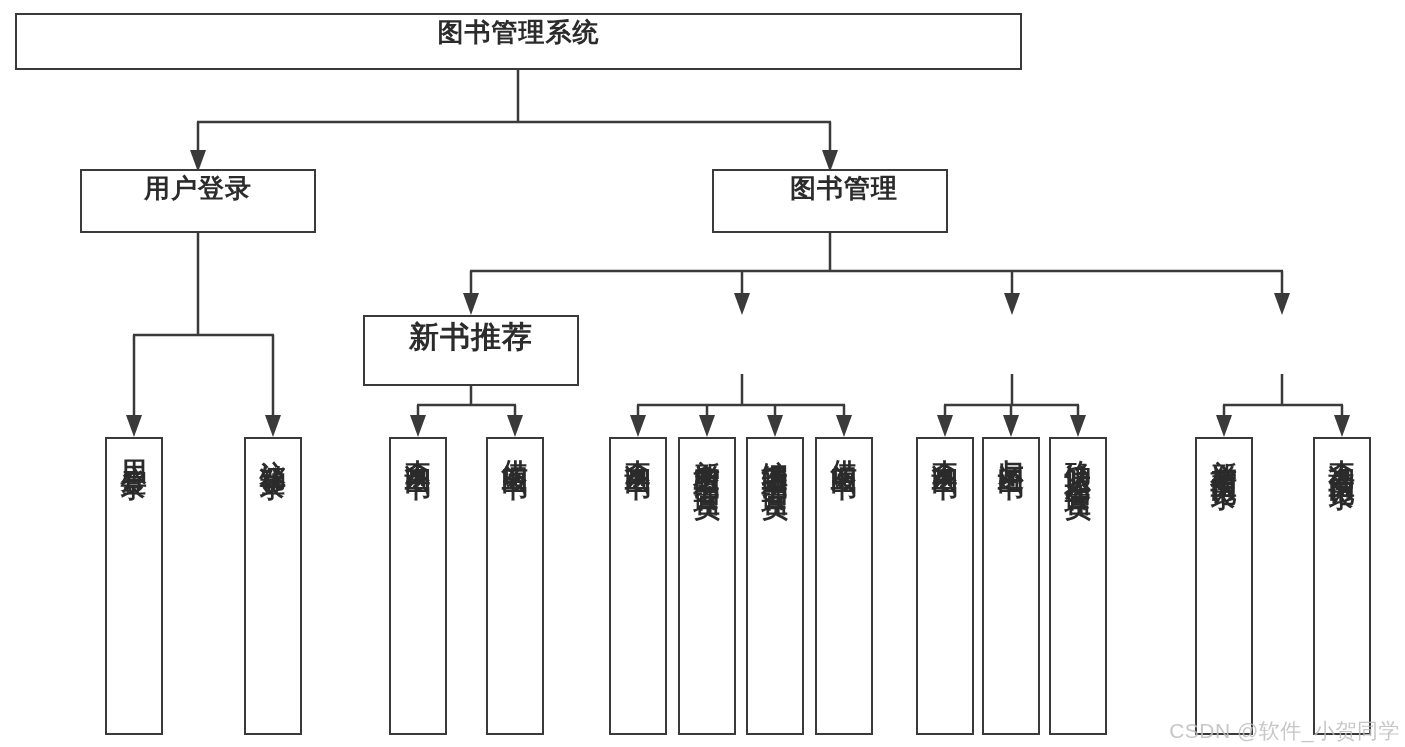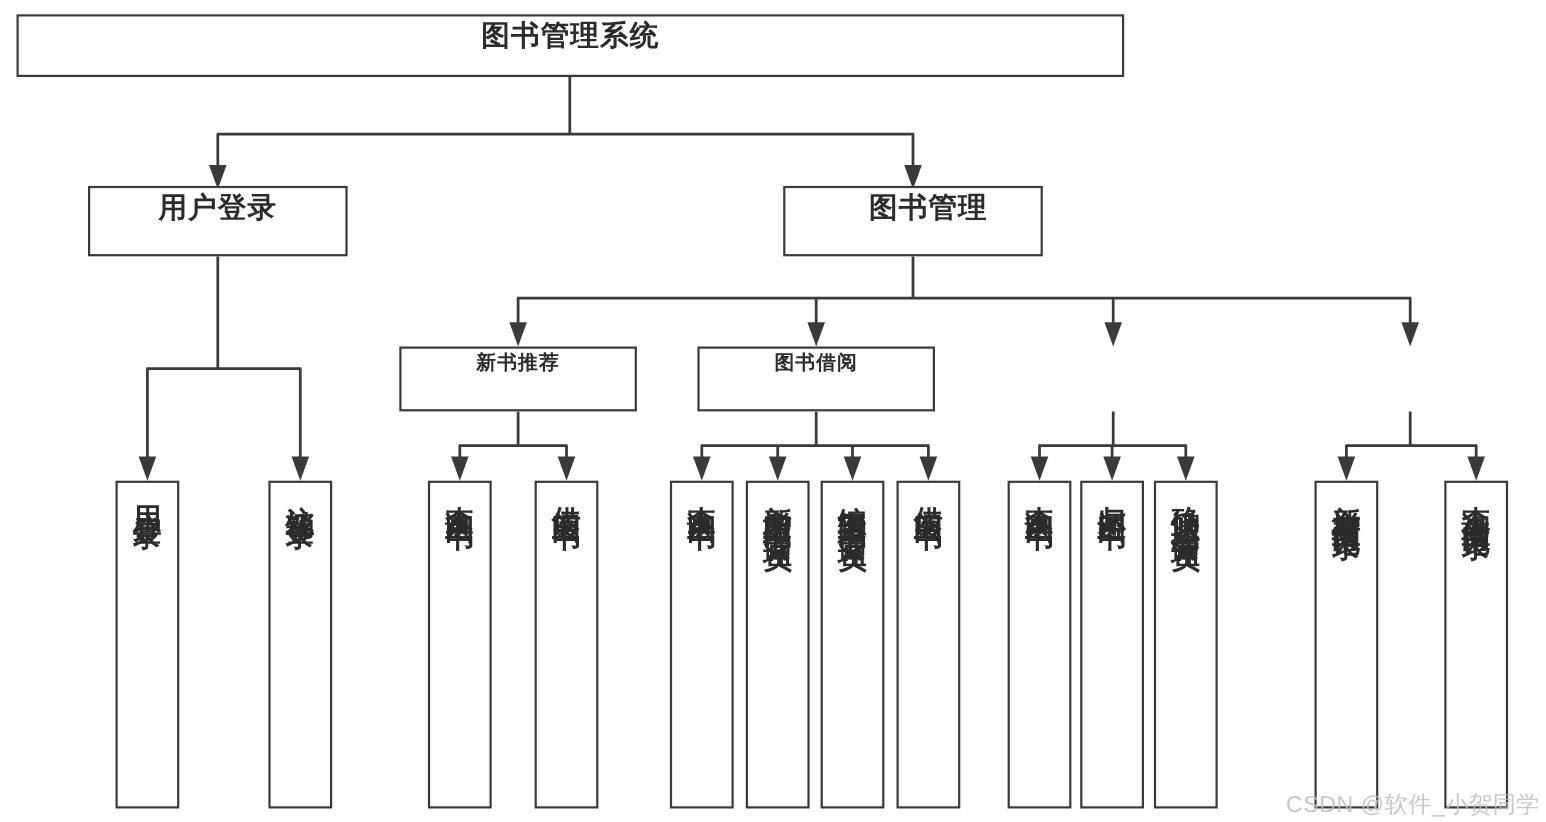--- a/index.html
+++ b/index.html
@@ -34,21 +34,21 @@
     align-items: flex-start;
     justify-content: center;
     color: var(--text, #2b2b2b);
     font-weight: bold;
   }
   .root-node {
     left: 15px; top: 13px; width: 1007px; height: 57px;
     font-size: 26px; letter-spacing: 1px;
   }
   .l2 { top: 169px; width: 236px; height: 64px; font-size: 26px; letter-spacing: 1px; }
-  .l3 { top: 315px; width: 216px; height: 59px; font-size: 18px; letter-spacing: 1px; }
+  .l3 { top: 315px; width: 216px; height: 71px; font-size: 30px; letter-spacing: 1px; }
   .leaf { top: 437px; width: 58px; height: 298px; font-size: 26px; }
   .vtext {
     writing-mode: vertical-rl;
     text-orientation: mixed;
     letter-spacing: 5px;
     line-height: 1.1;
     white-space: nowrap;
   }
   .watermark {
     position: absolute;
@@ -124,23 +124,20 @@
   <div class="node l2" style="left:80px;">
     <span>用户登录</span>
   </div>
   <div class="node l2" style="left:712px;padding-left:28px;">
     <span>图书管理</span>
   </div>
 
   <div class="node l3" style="left:363px;">
     <span>新书推荐</span>
   </div>
-  <div class="node l3" style="left:634px;">
-    <span>图书借阅</span>
-  </div>
 
   <div class="node leaf" style="left:105px;">
     <span class="vtext">用户登录</span>
   </div>
   <div class="node leaf" style="left:244px;">
     <span class="vtext">注销登录</span>
   </div>
 
   <div class="node leaf" style="left:389px;">
     <span class="vtext">查询图书</span>

